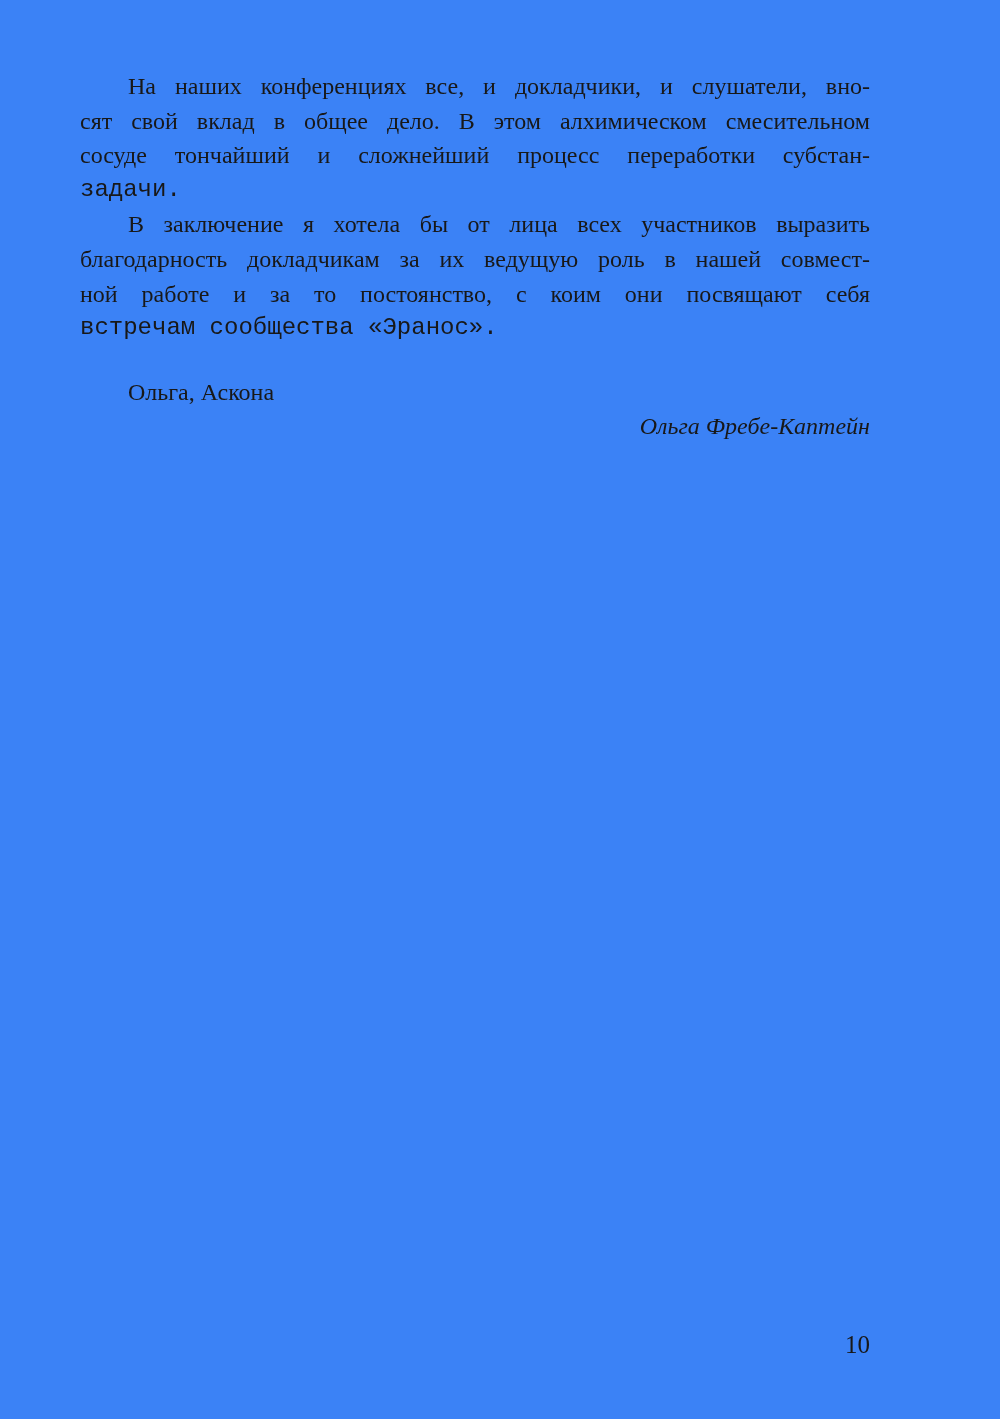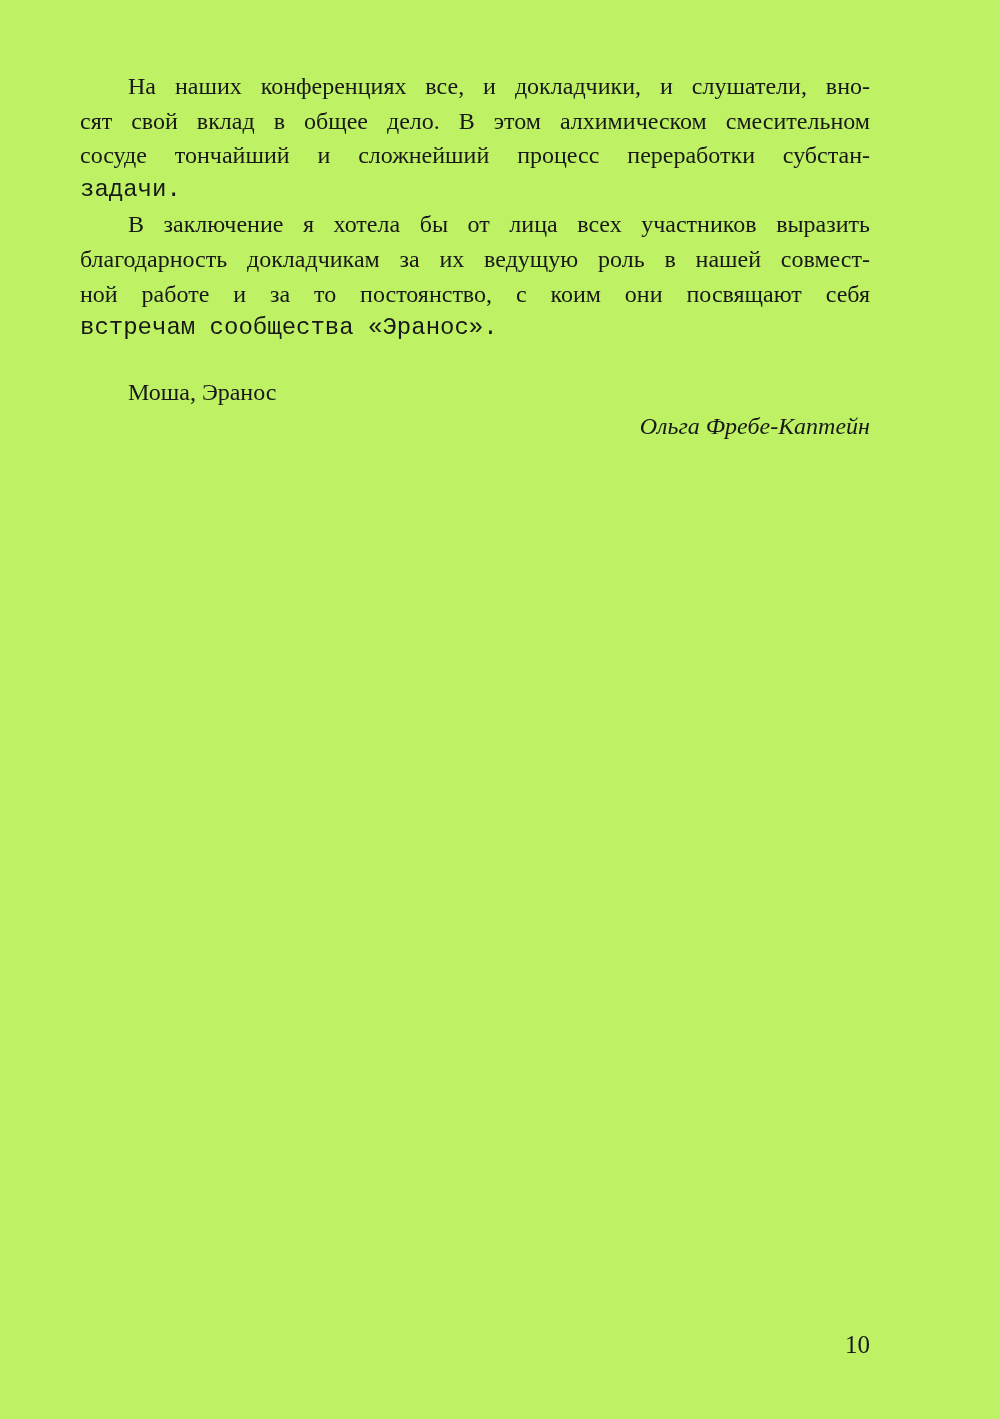--- a/index.html
+++ b/index.html
@@ -4,21 +4,21 @@
 <style>
   html, body {
     margin: 0;
     padding: 0;
     background: #ffffff;
   }
   .page {
     position: relative;
     width: 1000px;
     height: 1419px;
-    background: #bef264;
+    background: #3b82f6;
     font-family: "Liberation Serif", "DejaVu Serif", serif;
     color: #181818;
     overflow: hidden;
   }
   .textblock {
     position: absolute;
     left: 80px;
     top: 69px;
     width: 790px;
     font-size: 24px;
@@ -68,21 +68,21 @@
     </div>
 
     <div class="para">
       <div class="line justify indent">В заключение я хотела бы от лица всех участников выразить</div>
       <div class="line">благодарность докладчикам за их ведущую роль в нашей совмест-</div>
       <div class="line">ной работе и за то постоянство, с коим они посвящают себя</div>
       <div class="line plain">встречам сообщества «Эранос».</div>
     </div>
 
     <div class="signature">
-      <div class="line">Моша, Эранос</div>
+      <div class="line">Ольга, Аскона</div>
     </div>
 
     <div class="attribution">Ольга Фребе-Каптейн</div>
 
   </div>
 
   <div class="page-number">10</div>
 </div>
 
 </body></html>

